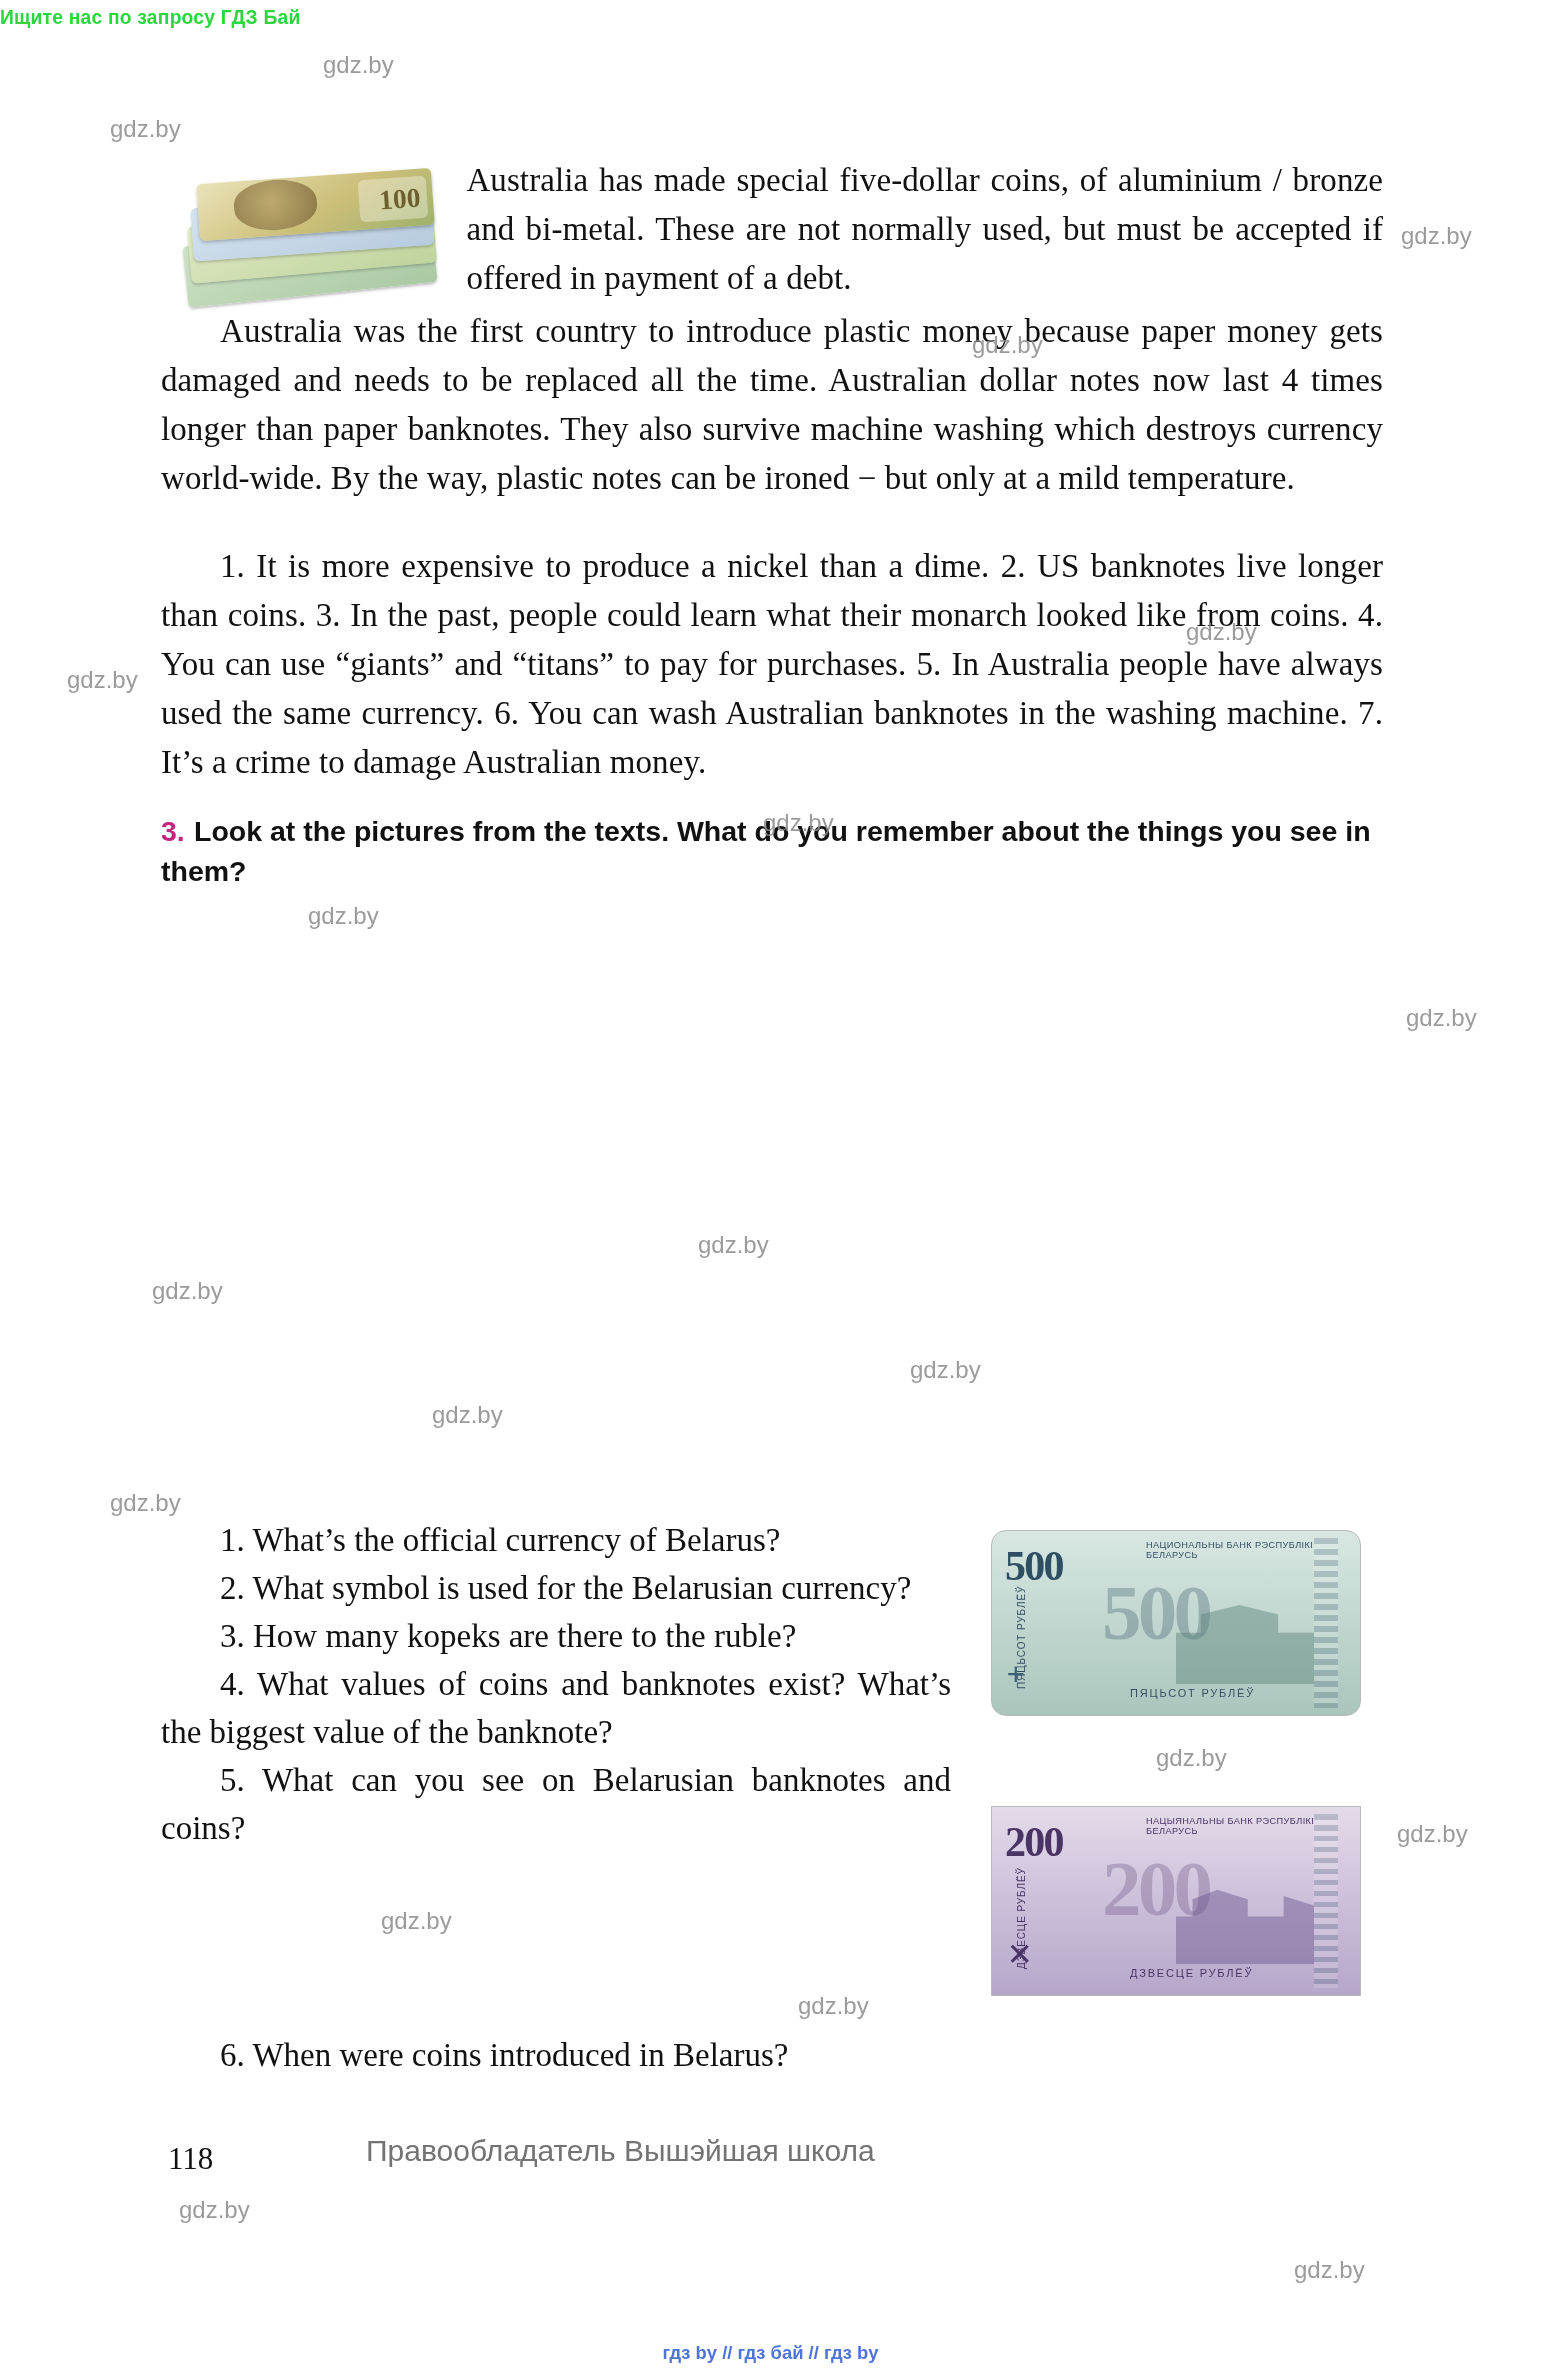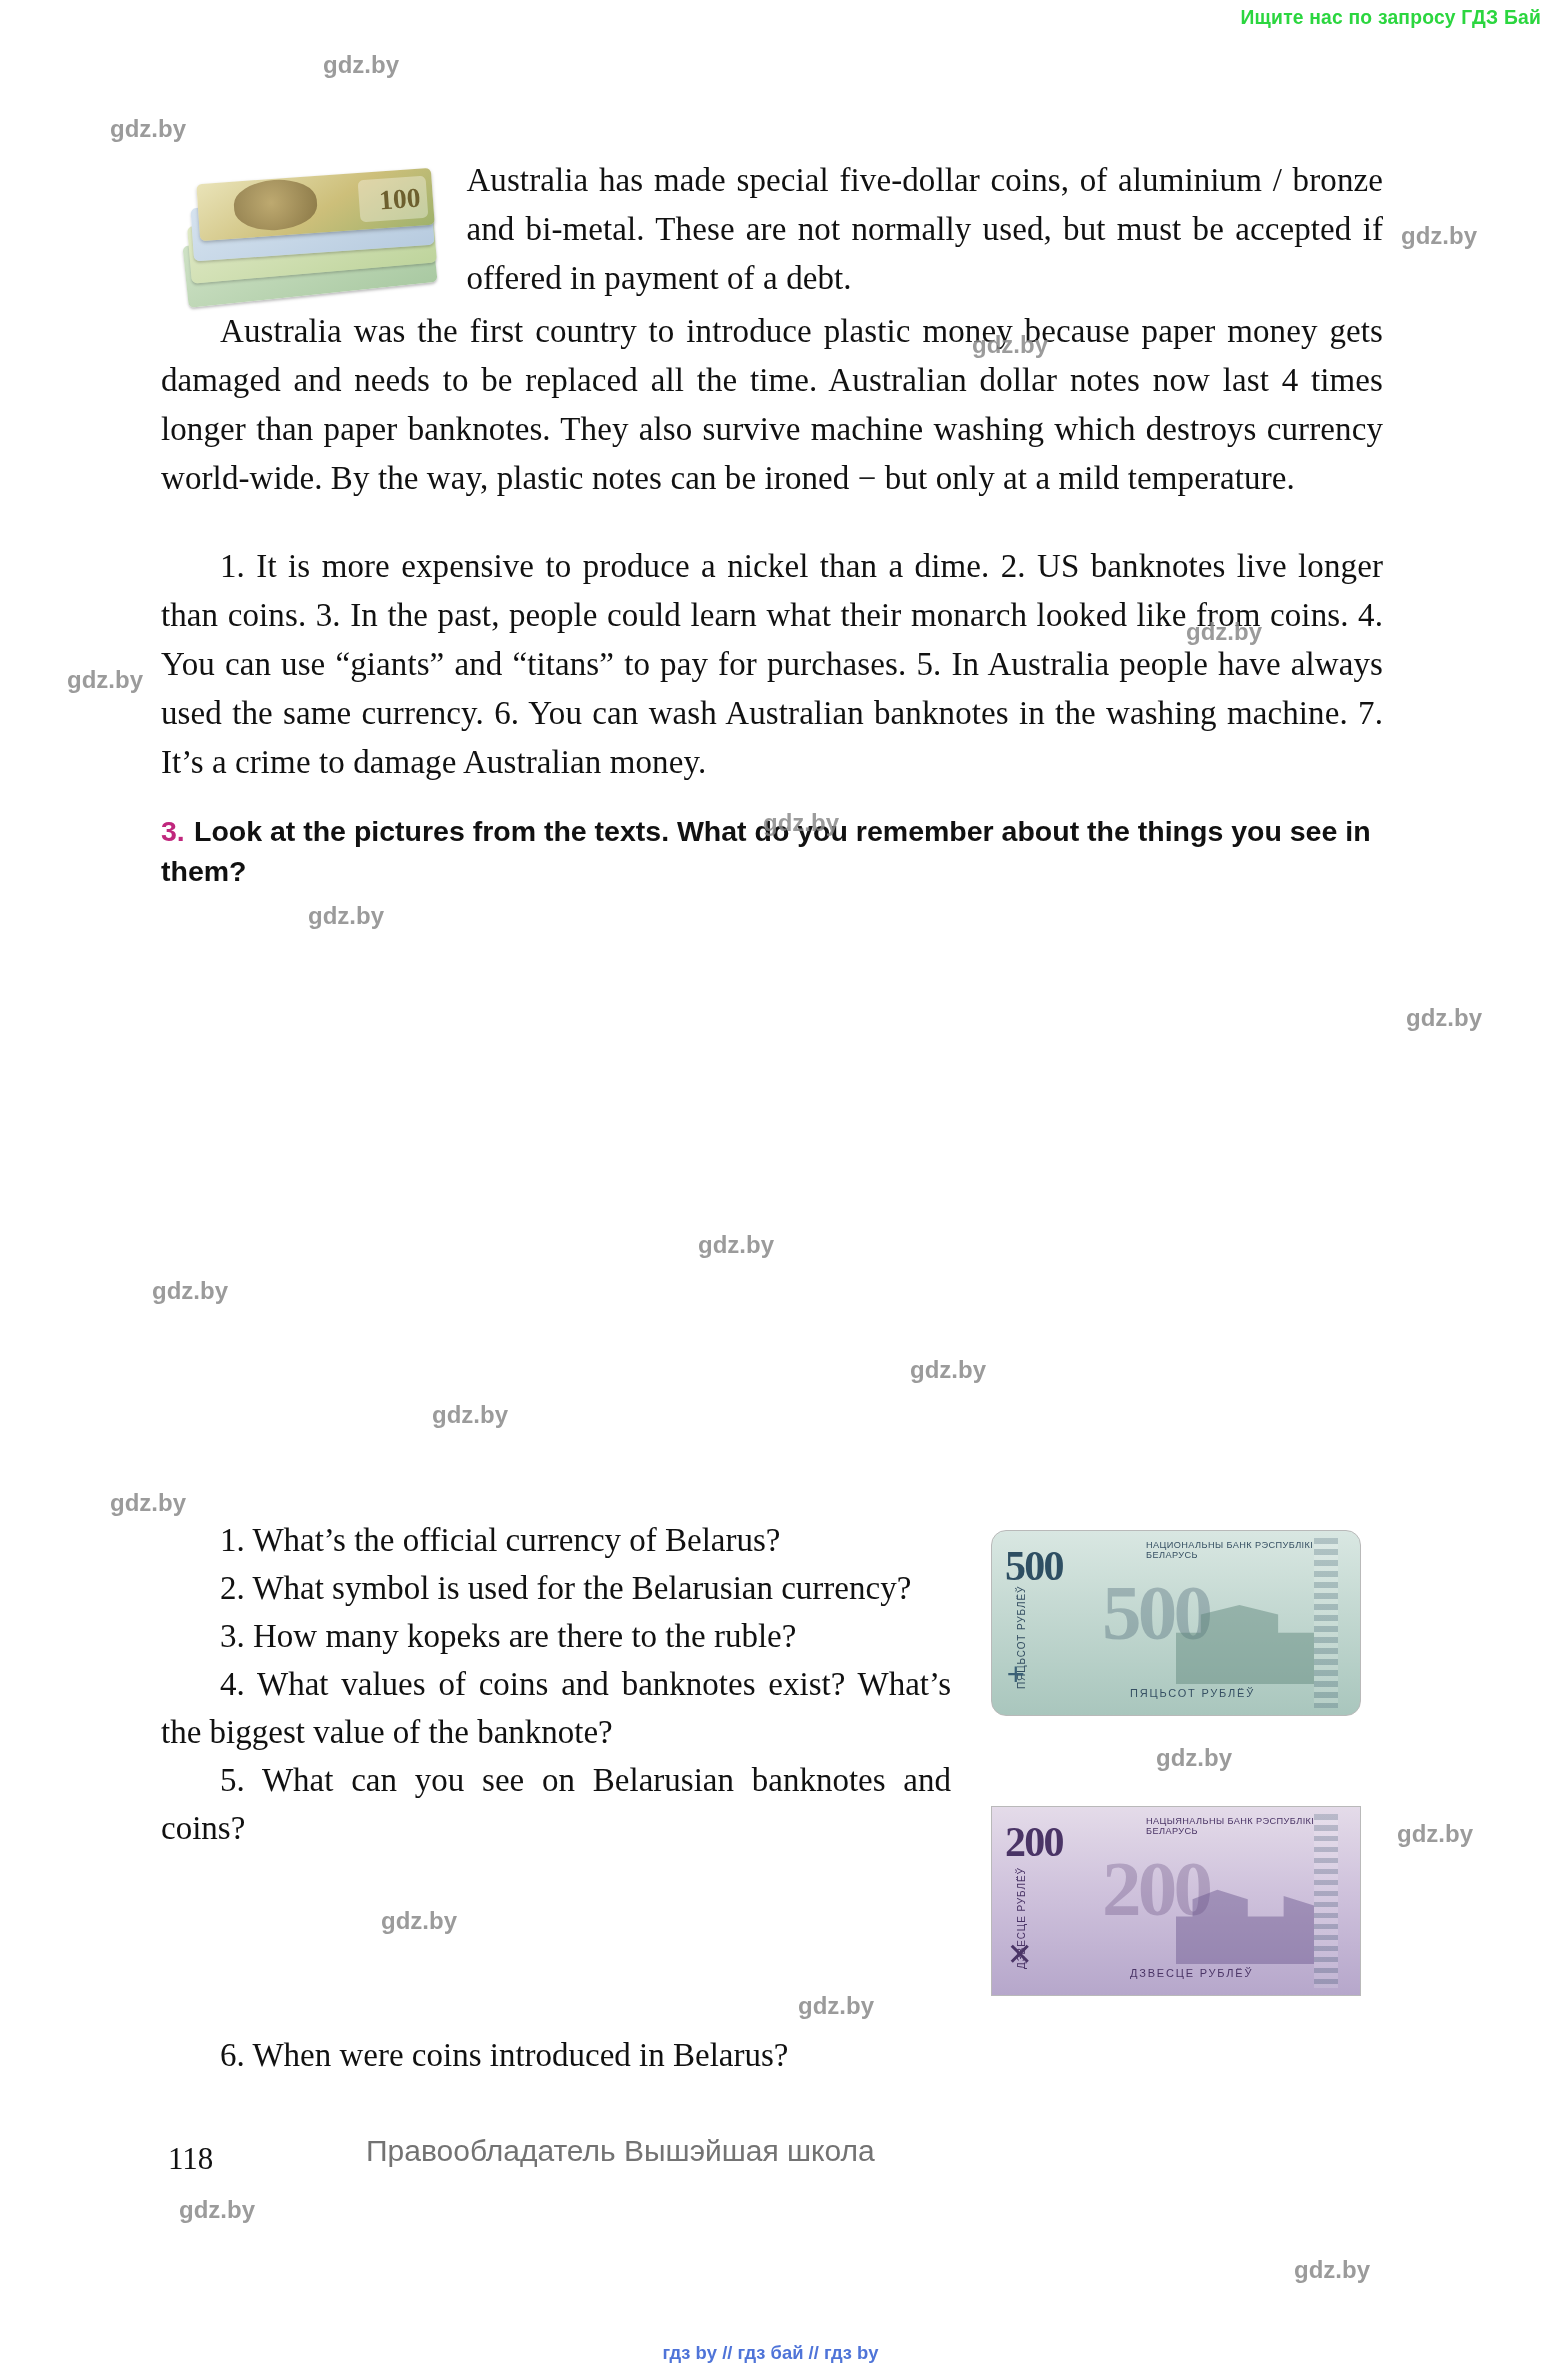--- a/index.html
+++ b/index.html
@@ -18,31 +18,31 @@
   .page {
     position: absolute;
     inset: 0;
   }
   
   .wm {
     position: absolute;
     font-family: "Liberation Sans", sans-serif;
     color: #8a8a8a;
     font-size: 24px;
-    font-weight: 700;
+    font-weight: 400;
     opacity: .85;
     white-space: nowrap;
     pointer-events: none;
   }
   .top-banner {
     position: absolute;
     top: 7.4px;
     left: 0;
     width: 100%;
-    text-align: right;
+    text-align: left;
     font-family: "Liberation Sans", sans-serif;
     font-size: 19.3px;
     font-weight: 700;
     color: #2bd63f;
     letter-spacing: 0.2px;
   }
   .bottom-banner {
     position: absolute;
     bottom: 13px;
     left: 0;

